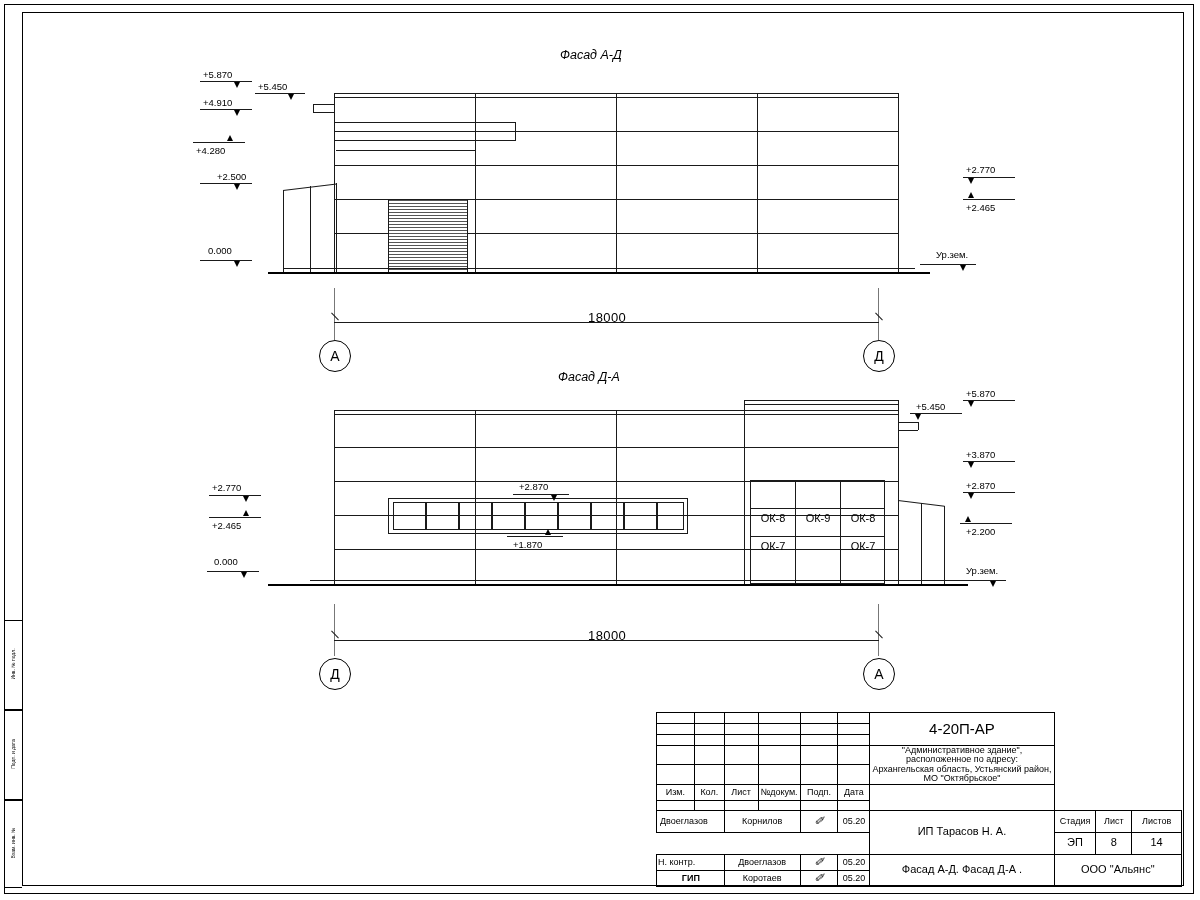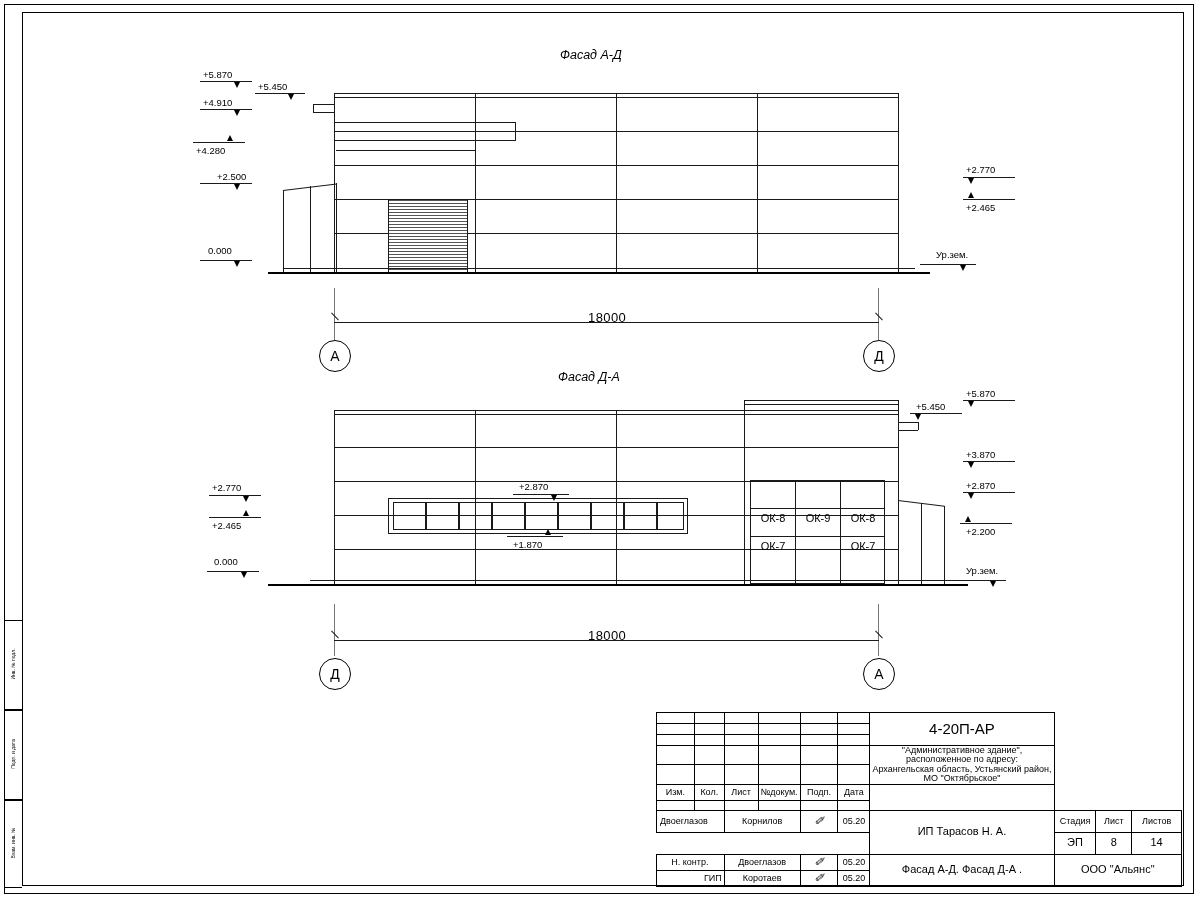--- a/index.html
+++ b/index.html
@@ -462,29 +462,29 @@
       <tr style="height:22px;">
         <td colspan="2" style="border:0;"></td>
           <td colspan="2" style="border:0;"></td>
         <td style="border:0;"></td>
           <td style="border:0;"></td>
         <td class="mid">ЭП</td>
         <td class="mid">8</td>
         <td class="mid">14</td>
       </tr>
       <tr style="height:16px;">
-        <td colspan="2" class="small" style="text-align:center; padding-left:1px;">Н. контр.</td>
+        <td colspan="2" class="small" style="text-align:left; padding-left:1px;">Н. контр.</td>
         <td colspan="2" class="small">Двоеглазов</td>
         <td class="sign">✐</td>
         <td class="small">05.20</td>
         <td rowspan="2" class="mid">Фасад А-Д. Фасад Д-А .</td>
         <td colspan="3" rowspan="2" class="mid">ООО "Альянс"</td>
       </tr>
       <tr style="height:16px;">
-        <td colspan="2" class="small" style="text-align:right; padding-left:3px;">ГИП</td>
+        <td colspan="2" class="small" style="text-align:center; padding-left:3px;font-weight:bold;">ГИП</td>
         <td colspan="2" class="small">Коротаев</td>
         <td class="sign">✐</td>
         <td class="small">05.20</td>
       </tr>
     </tbody>
   </table>
 
 </div>
 
 </body></html>

